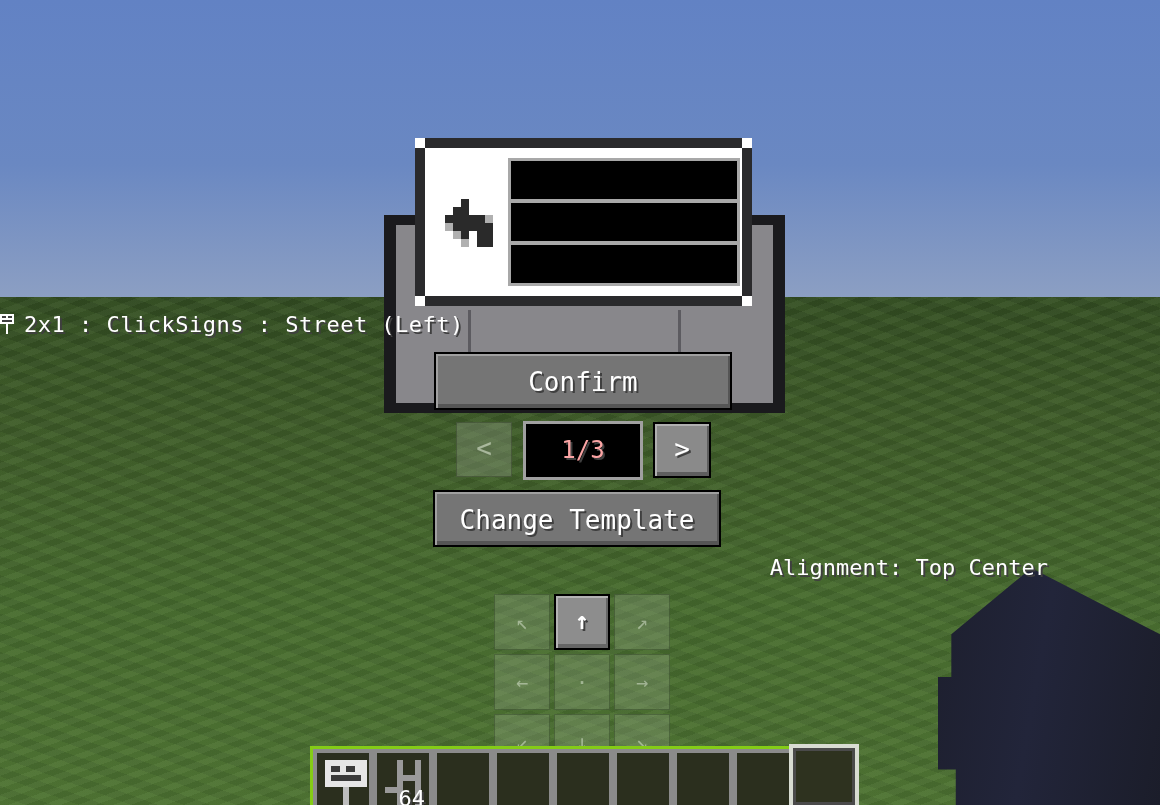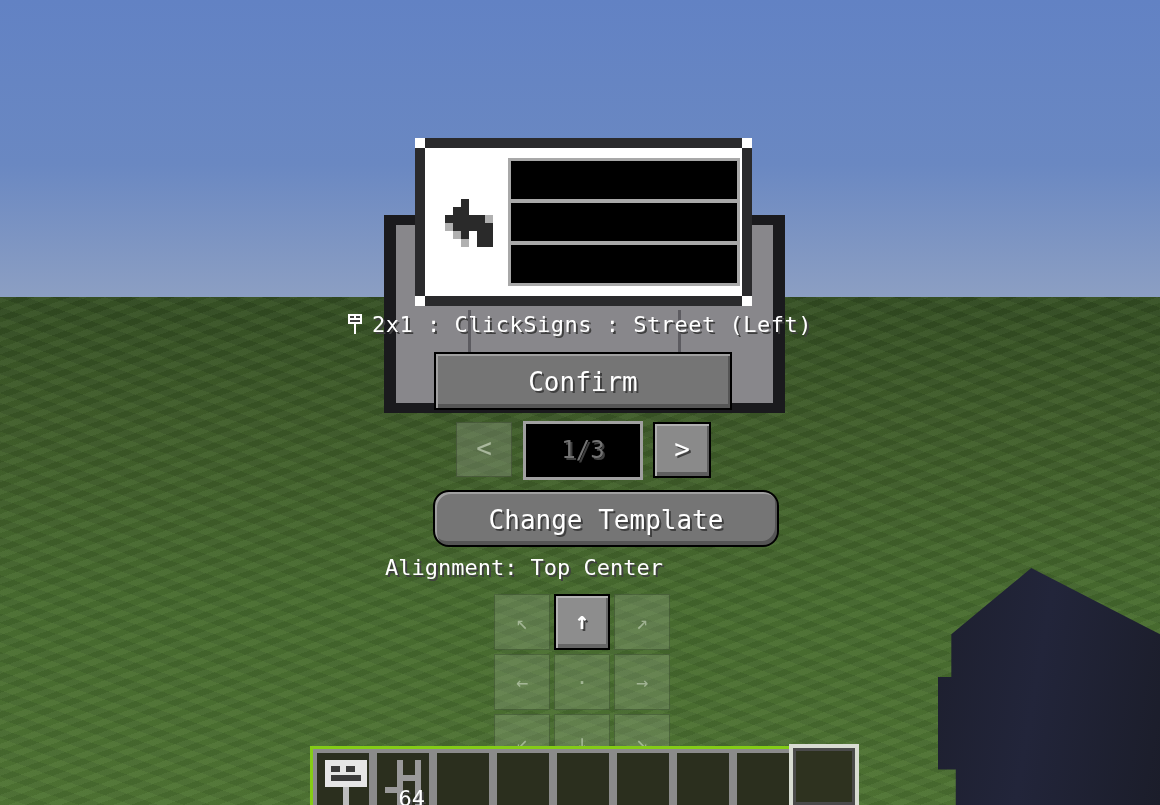--- a/index.html
+++ b/index.html
@@ -48,56 +48,56 @@
   }
   .sign-arrow { position:absolute; left:20px; top:40px; width:64px; height:70px; }
   .sign-lines {
     position:absolute; left:83px; top:10px; width:232px; height:128px;
     background:#a8a8a8; padding:3px; box-sizing:border-box;
     display:flex; flex-direction:column; gap:4px;
   }
   .sign-line { flex:1; background:#000; border:none; outline:none; color:#fff; font-size:16px; }
 
   .title {
-    position:absolute; left:0; width:1160px; top:312px; text-align:center;
+    position:absolute; left:0; width:1160px; top:312px; 
     color:#fff; font-size:22px; letter-spacing:0.5px;
     text-shadow:2px 2px 0 #3f3f3f;
   }
   .title .sign-icon { display:inline-block; width:14px; height:20px; vertical-align:-2px; margin-right:10px; }
 
   .mc-btn {
     position:absolute; background:#757575; border:2px solid #000; box-sizing:border-box;
     color:#fff; font-size:26px; text-align:center; text-shadow:2px 2px 0 #3f3f3f;
     box-shadow: inset 2px 2px 0 #a0a0a0, inset -2px -4px 0 #555;
     font-family:"DejaVu Sans Mono", monospace; cursor:pointer;
   }
   .confirm { left:434px; top:352px; width:298px; height:58px; line-height:54px; }
-  .change-template { left:433px; top:490px; width:346px; height:57px; line-height:54px;border-radius:16px; }
+  .change-template { left:433px; top:490px; width:288px; height:57px; line-height:54px; }
 
   .page-prev {
     position:absolute; left:456px; top:422px; width:56px; height:55px;
     background:rgba(150,160,140,0.35); border:1px solid rgba(40,50,30,0.4); box-sizing:border-box;
     color:rgba(220,230,210,0.6); font-size:26px; line-height:50px; text-align:center;
   }
   .page-next {
     position:absolute; left:653px; top:422px; width:58px; height:56px;
     background:#8a8a8a; border:2px solid #000; box-sizing:border-box;
     box-shadow: inset 2px 2px 0 #b0b0b0, inset -2px -4px 0 #5e5e5e;
     color:#fff; font-size:26px; line-height:50px; text-align:center;
     text-shadow:2px 2px 0 #3f3f3f;
   }
   .page-field {
     position:absolute; left:523px; top:421px; width:120px; height:59px;
     background:#000; border:3px solid #a0a0a0; box-sizing:border-box;
-    color:#737373; font-size:24px; line-height:53px; text-align:center;
+    color:#fca5a5; font-size:24px; line-height:53px; text-align:center;
     text-shadow:2px 2px 0 #3f3f3f;
   }
 
   .alignment-label {
-    position:absolute; left:0; width:1048px; top:555px; text-align:center;
+    position:absolute; left:0; width:1048px; top:555px; text-align:right;
     color:#fff; font-size:22px; text-shadow:2px 2px 0 #3f3f3f;
   }
 
   .align-grid {
     position:absolute; left:494px; top:594px; width:178px; height:170px;
   }
   .align-cell {
     position:absolute; width:56px; height:56px; box-sizing:border-box;
     background:rgba(160,175,150,0.28); border:1px solid rgba(30,45,20,0.35);
     color:rgba(215,225,205,0.55); font-size:20px; line-height:54px; text-align:center;

